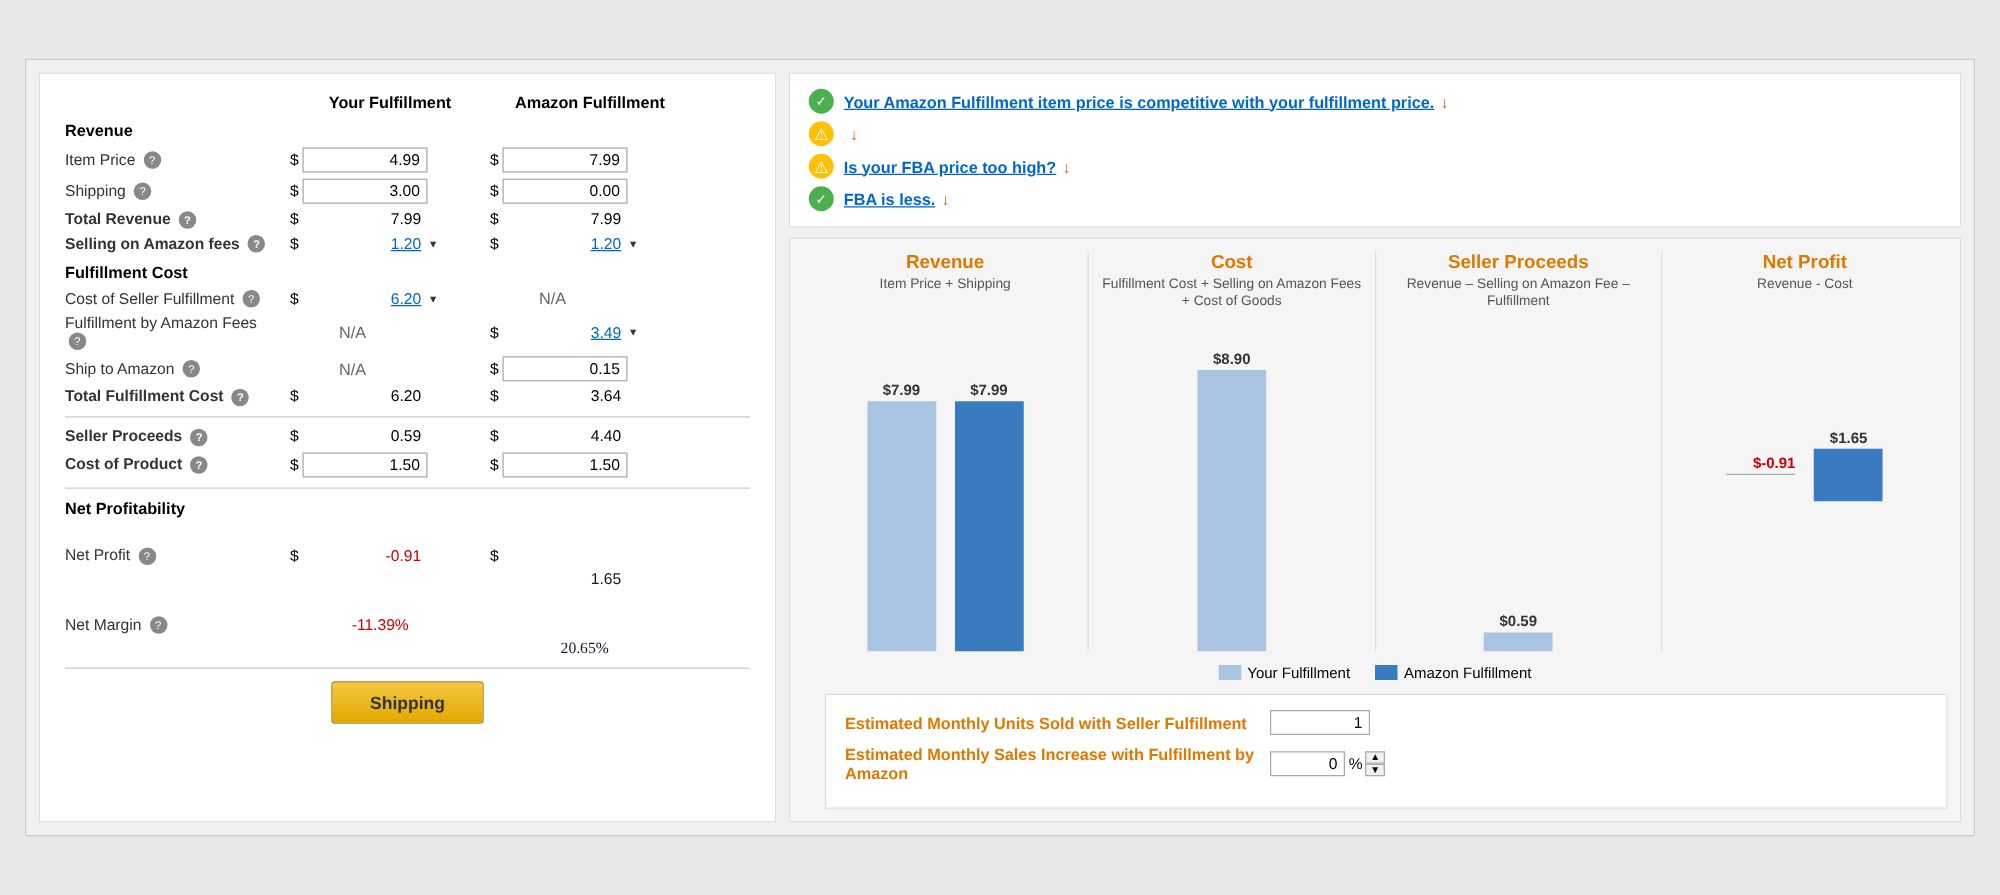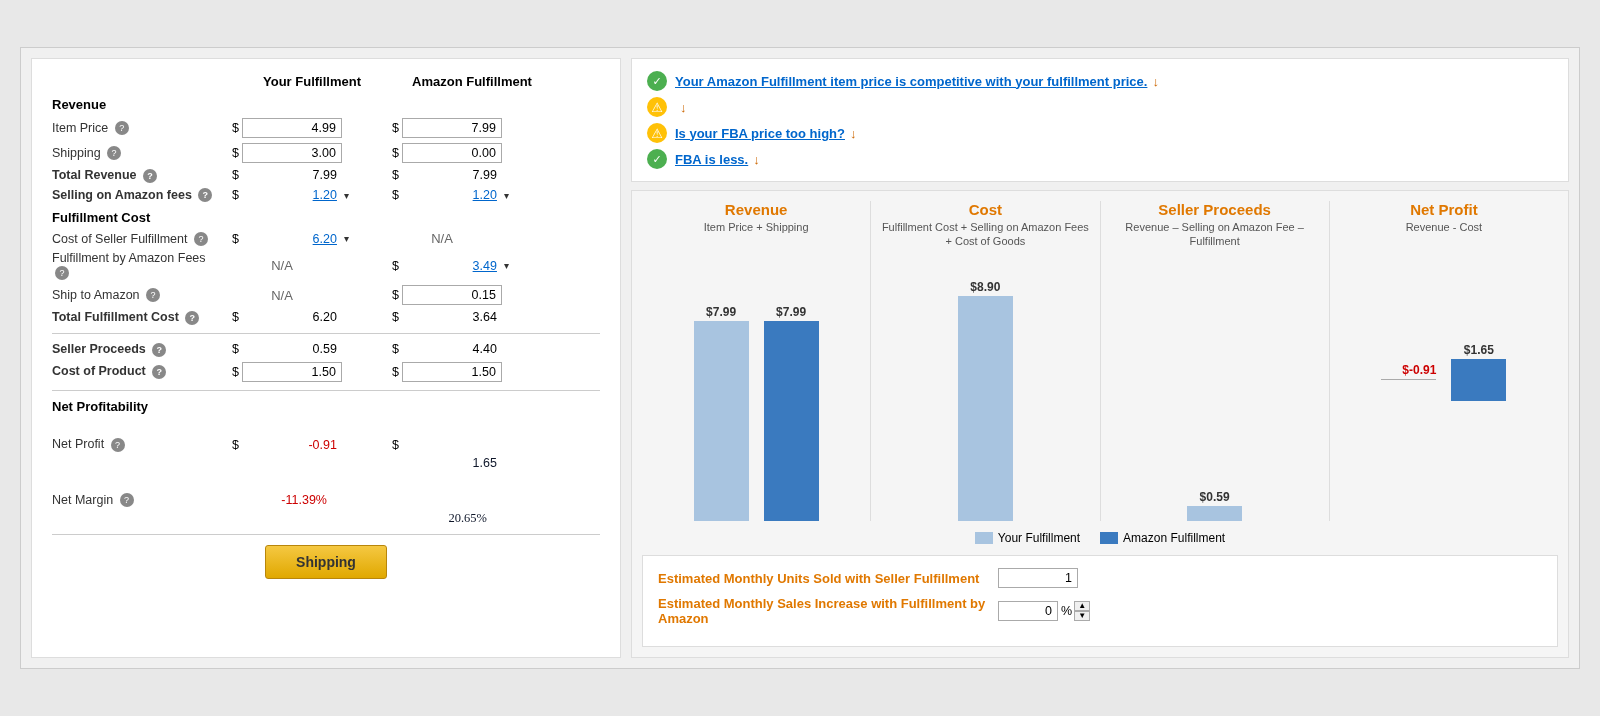--- a/index.html
+++ b/index.html
@@ -356,21 +356,21 @@
         <div class="legend-item">
           <div class="legend-color light"></div>
           <span>Your Fulfillment</span>
         </div>
         <div class="legend-item">
           <div class="legend-color dark"></div>
           <span>Amazon Fulfillment</span>
         </div>
       </div>
 
-      <div class="bottom-right" style="margin-top:10px; background:#fff; border:1px solid #ddd; padding:12px 15px;">
+      <div class="bottom-right" style="margin-top:10px; background:#fff; border:1px solid #ddd; padding:12px 15px;margin-left:18px;">
         <div class="monthly-row">
           <div class="monthly-label">Estimated Monthly Units Sold with Seller Fulfillment</div>
           <input class="monthly-input" value="1" style="">
         </div>
         <div class="monthly-row">
           <div class="monthly-label">Estimated Monthly Sales Increase with Fulfillment by Amazon</div>
           <input class="monthly-input" value="0" style="width: 60px;">
           <span class="monthly-unit">%</span>
           <div class="spinner">
             <button class="spinner-btn">▲</button>

